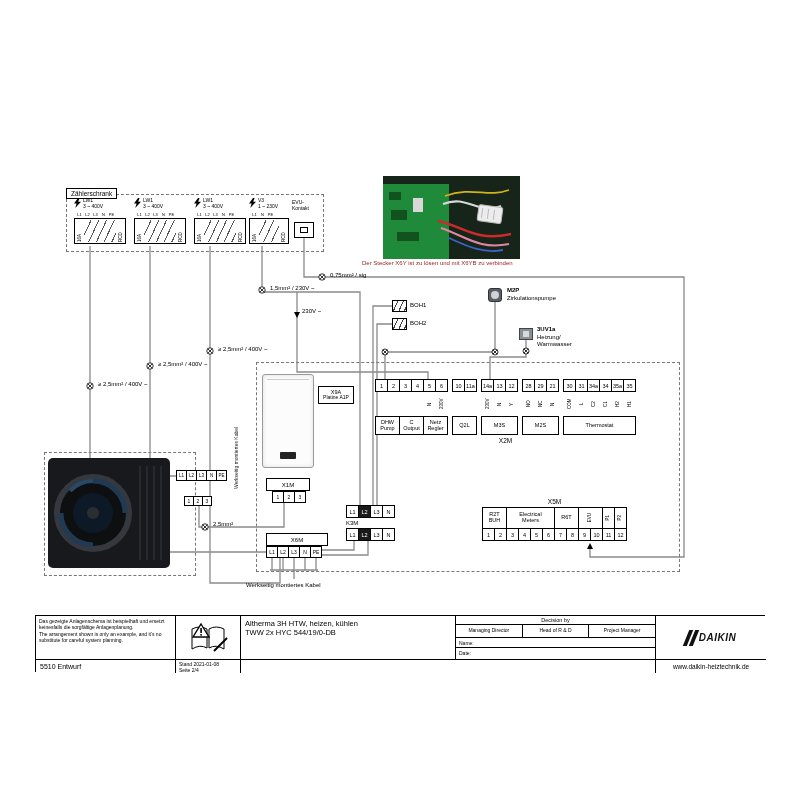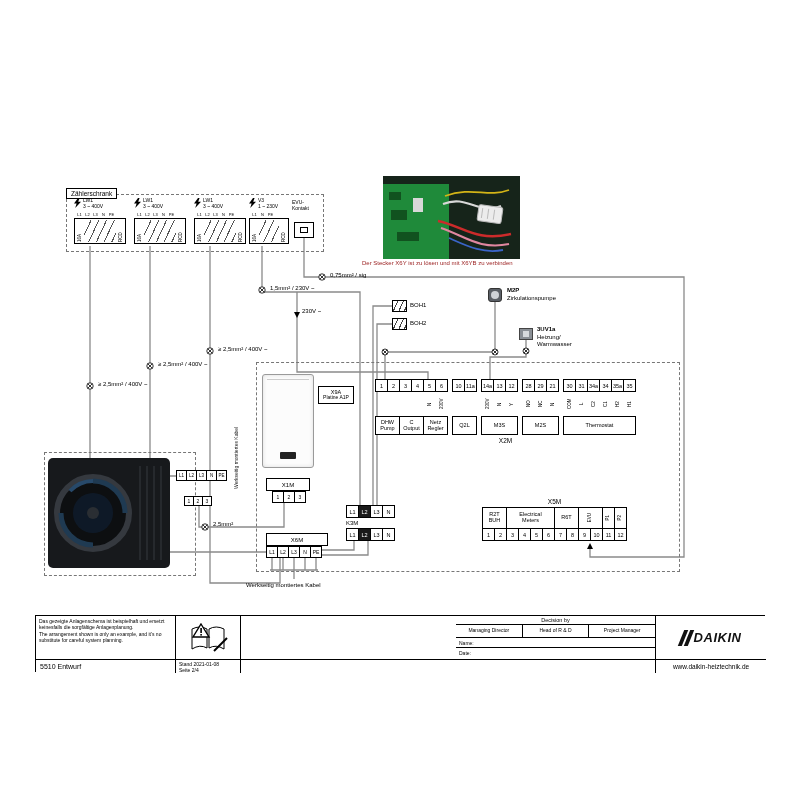--- a/index.html
+++ b/index.html
@@ -508,36 +508,40 @@
     <div class="footer-cell" style="left:140px;width:65px;display:flex;align-items:center;justify-content:center">
       <svg width="40" height="30" viewBox="0 0 40 30">
         <path d="M4,26 Q12,21 19,25 L19,6 Q12,2 4,6 Z" fill="#fff" stroke="#000" stroke-width="1"></path>
         <path d="M36,26 Q28,21 21,25 L21,6 Q28,2 36,6 Z" fill="#fff" stroke="#000" stroke-width="1"></path>
         <line x1="26" y1="28" x2="39" y2="15" stroke="#000" stroke-width="2"></line>
         <polygon points="13,1 21,14 5,14" fill="#fff" stroke="#000" stroke-width="1.4"></polygon>
         <rect x="12.3" y="5" width="1.6" height="5" fill="#000"></rect>
         <rect x="12.3" y="11" width="1.6" height="1.6" fill="#000"></rect>
       </svg>
     </div>
+    <div class="footer-cell" style="left:205px;width:215px;padding:3px 4px">
+      <div style="font-size:7.5px">Altherma 3H HTW, heizen, kühlen</div>
+      <div style="font-size:7.5px">TWW 2x HYC 544/19/0-DB</div>
+    </div>
     <div class="footer-cell" style="left:420px;width:200px">
       <div style="height:9px;border-bottom:1px solid #000;font-size:5.5px;display:flex;align-items:center;justify-content:center">Decision by</div>
       <div class="roles">
         <div class="role">Managing Director</div>
         <div class="role">Head of R &amp; D</div>
         <div class="role">Project Manager</div>
       </div>
       <div style="height:10px;border-bottom:1px solid #000;font-size:5px;display:flex;align-items:center;padding-left:3px">Name:</div>
       <div style="height:9px;font-size:5px;display:flex;align-items:center;padding-left:3px">Date:</div>
     </div>
     <div class="footer-cell" style="left:620px;width:110px;border-right:none;display:flex;align-items:center;justify-content:center;gap:3px">
       <div style="display:flex;gap:2px">
         <div style="width:4px;height:16px;background:#111;transform:skewX(-22deg)"></div>
         <div style="width:4px;height:16px;background:#111;transform:skewX(-22deg)"></div>
       </div>
-      <span style="font-size:13px;font-weight:bold;font-style:italic;letter-spacing:0.5px;color:#111">DAIKIN</span>
+      <span style="font-size:10px;font-weight:bold;font-style:italic;letter-spacing:0.5px;color:#111">DAIKIN</span>
     </div>
     <div class="frow2" style="left:0;width:140px;border-right:1px solid #000;font-size:7px;display:flex;align-items:center;padding-left:4px">5510 Entwurf</div>
     <div class="frow2" style="left:140px;width:65px;border-right:1px solid #000;font-size:5px;line-height:1.2;padding:1px 3px">
       <div>Stand 2021-01-08</div>
       <div>Seite 2/4</div>
     </div>
     <div class="frow2" style="left:205px;width:415px;border-right:1px solid #000"></div>
     <div class="frow2" style="left:620px;width:110px;font-size:6.5px;display:flex;align-items:center;justify-content:center">www.daikin-heiztechnik.de</div>
   </div>
 

